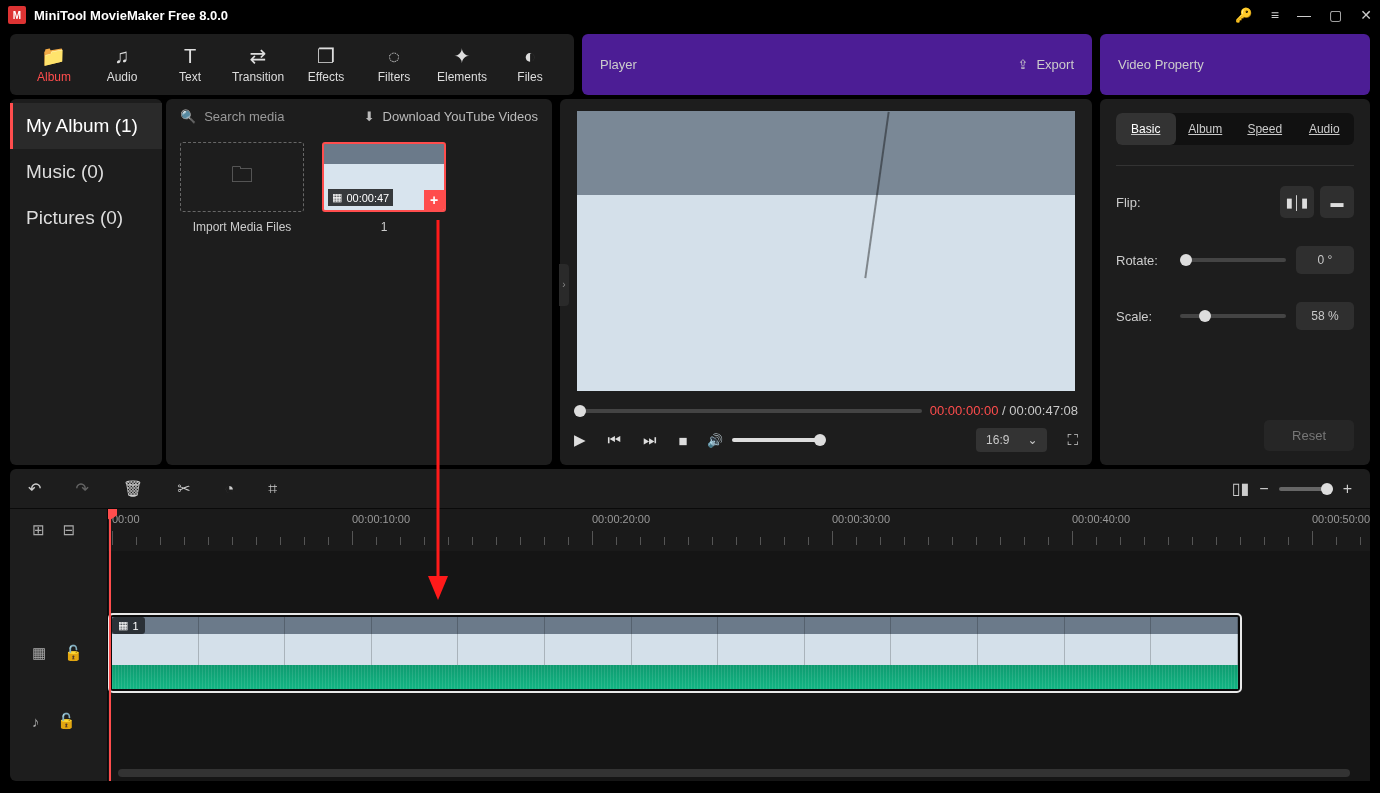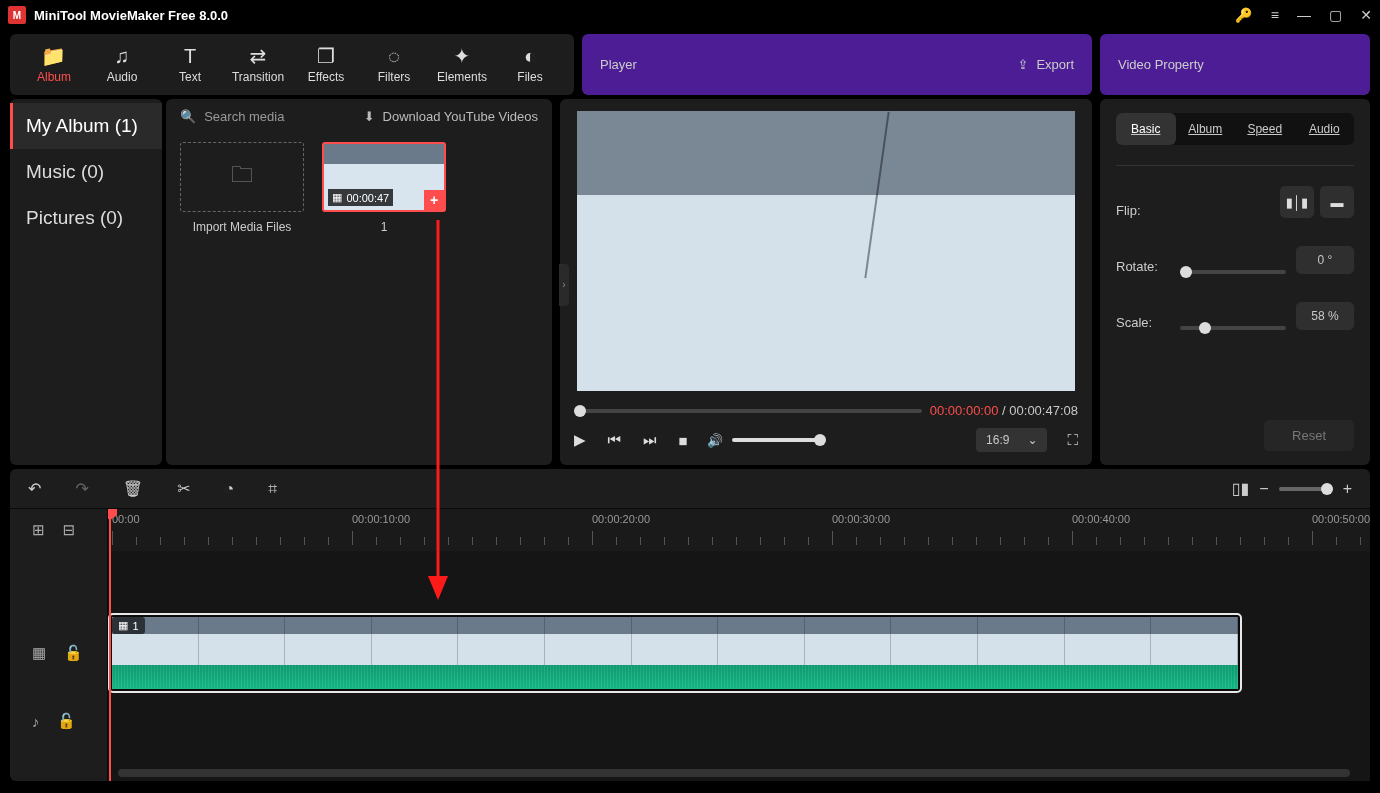--- a/index.html
+++ b/index.html
@@ -59,21 +59,21 @@
 .pctrl .vol .vbar::after{content:"";position:absolute;right:-4px;top:-4px;width:12px;height:12px;border-radius:50%;background:#ddd;}
 .pctrl .sp{flex:1;}
 .pctrl .ratio{background:#333;border-radius:4px;padding:5px 10px;display:flex;align-items:center;gap:18px;cursor:pointer;font-size:12px;}
 .pctrl .full{cursor:pointer;font-size:15px;}
 .expand { position:absolute; left:-1px; top:45%; width:10px; height:42px; background:#2a2a2a; border-radius:0 4px 4px 0; display:flex;align-items:center;justify-content:center;color:#888;font-size:10px;cursor:pointer;}
 
 .proppane { width:270px; background:#1d1d1d; border-radius:6px; padding:14px 16px; display:flex; flex-direction:column; position:relative;}
 .ptabs { display:flex; background:#111; border-radius:6px; padding:0; margin-bottom:14px;text-decoration:underline;}
 .ptab { flex:1; text-align:center; padding:9px 0; font-size:12px; cursor:pointer; color:#ccc; border-radius:6px;}
 .ptab.active { background:#333; color:#fff;}
-.prow { display:flex; align-items:flex-end; margin:14px 0; font-size:13px; }
+.prow { display:flex; align-items:center; margin:14px 0; font-size:13px; }
 .prow .lab{width:54px;color:#ccc;}
 .prow .sq{width:34px;height:32px;background:#2f2f2f;border-radius:5px;display:flex;align-items:center;justify-content:center;cursor:pointer;margin-left:6px;font-size:13px;color:#ddd;}
 .prow .slide{flex:1;height:4px;background:#444;border-radius:2px;position:relative;margin:0 10px;}
 .prow .slide .kn{position:absolute;top:-4px;width:12px;height:12px;border-radius:50%;background:#ddd;}
 .prow .val{width:58px;height:28px;background:#2f2f2f;border-radius:5px;display:flex;align-items:center;justify-content:center;font-size:12px;}
 .proppane .hr{height:1px;background:#333;margin:6px 0;}
 .resetbtn{position:absolute;bottom:14px;right:16px;left:16px;display:flex;justify-content:flex-end;}
 .resetbtn .rb{background:#262626;color:#777;padding:8px 28px;border-radius:5px;font-size:13px;cursor:pointer;}
 
 

